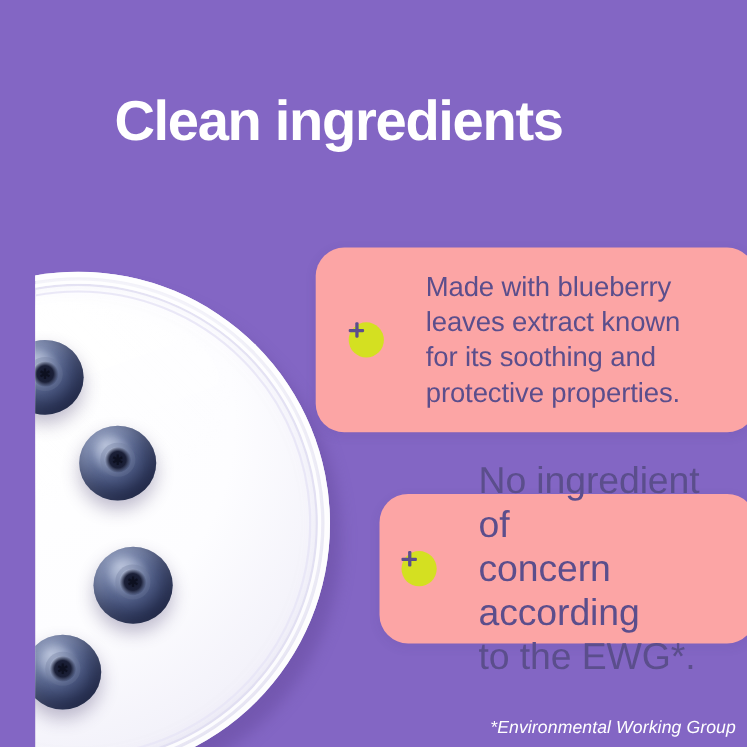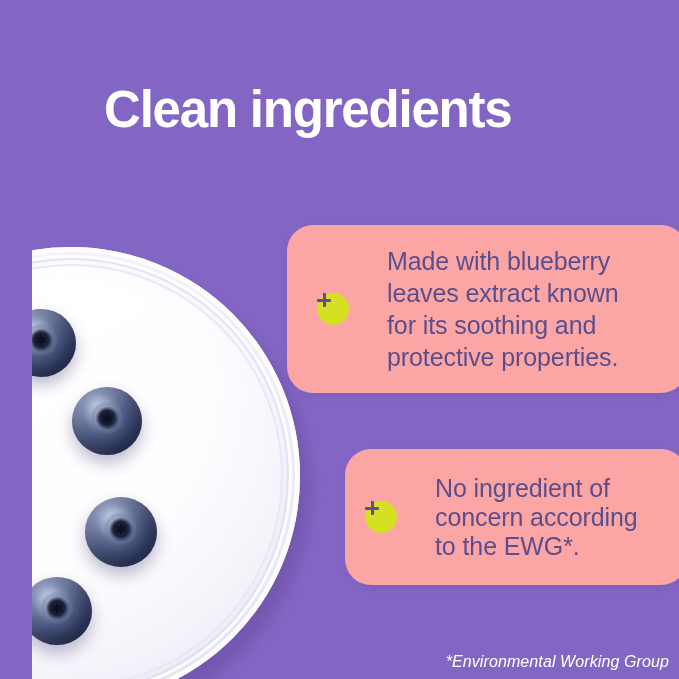--- a/index.html
+++ b/index.html
@@ -195,21 +195,21 @@
   .badge .plus::after  { left:0;     top:5.5px; width:14px; height:3px;  }
 
   .card-text {
     color:#5b4e8c;
     font-size:25px;
     line-height:32px;
     font-weight:400;
     letter-spacing:-0.1px;
     white-space:pre-line;
   }
-  .card-2 .card-text { font-size:25px; line-height:29px; }
+  .card-2 .card-text { font-size:34px; line-height:40px; }
 
   
   .footnote {
     position:absolute;
     right:26px;
     bottom:22px;
     color:#ffffff;
     font-size:16px;
     line-height:22px;
     font-style:italic;

